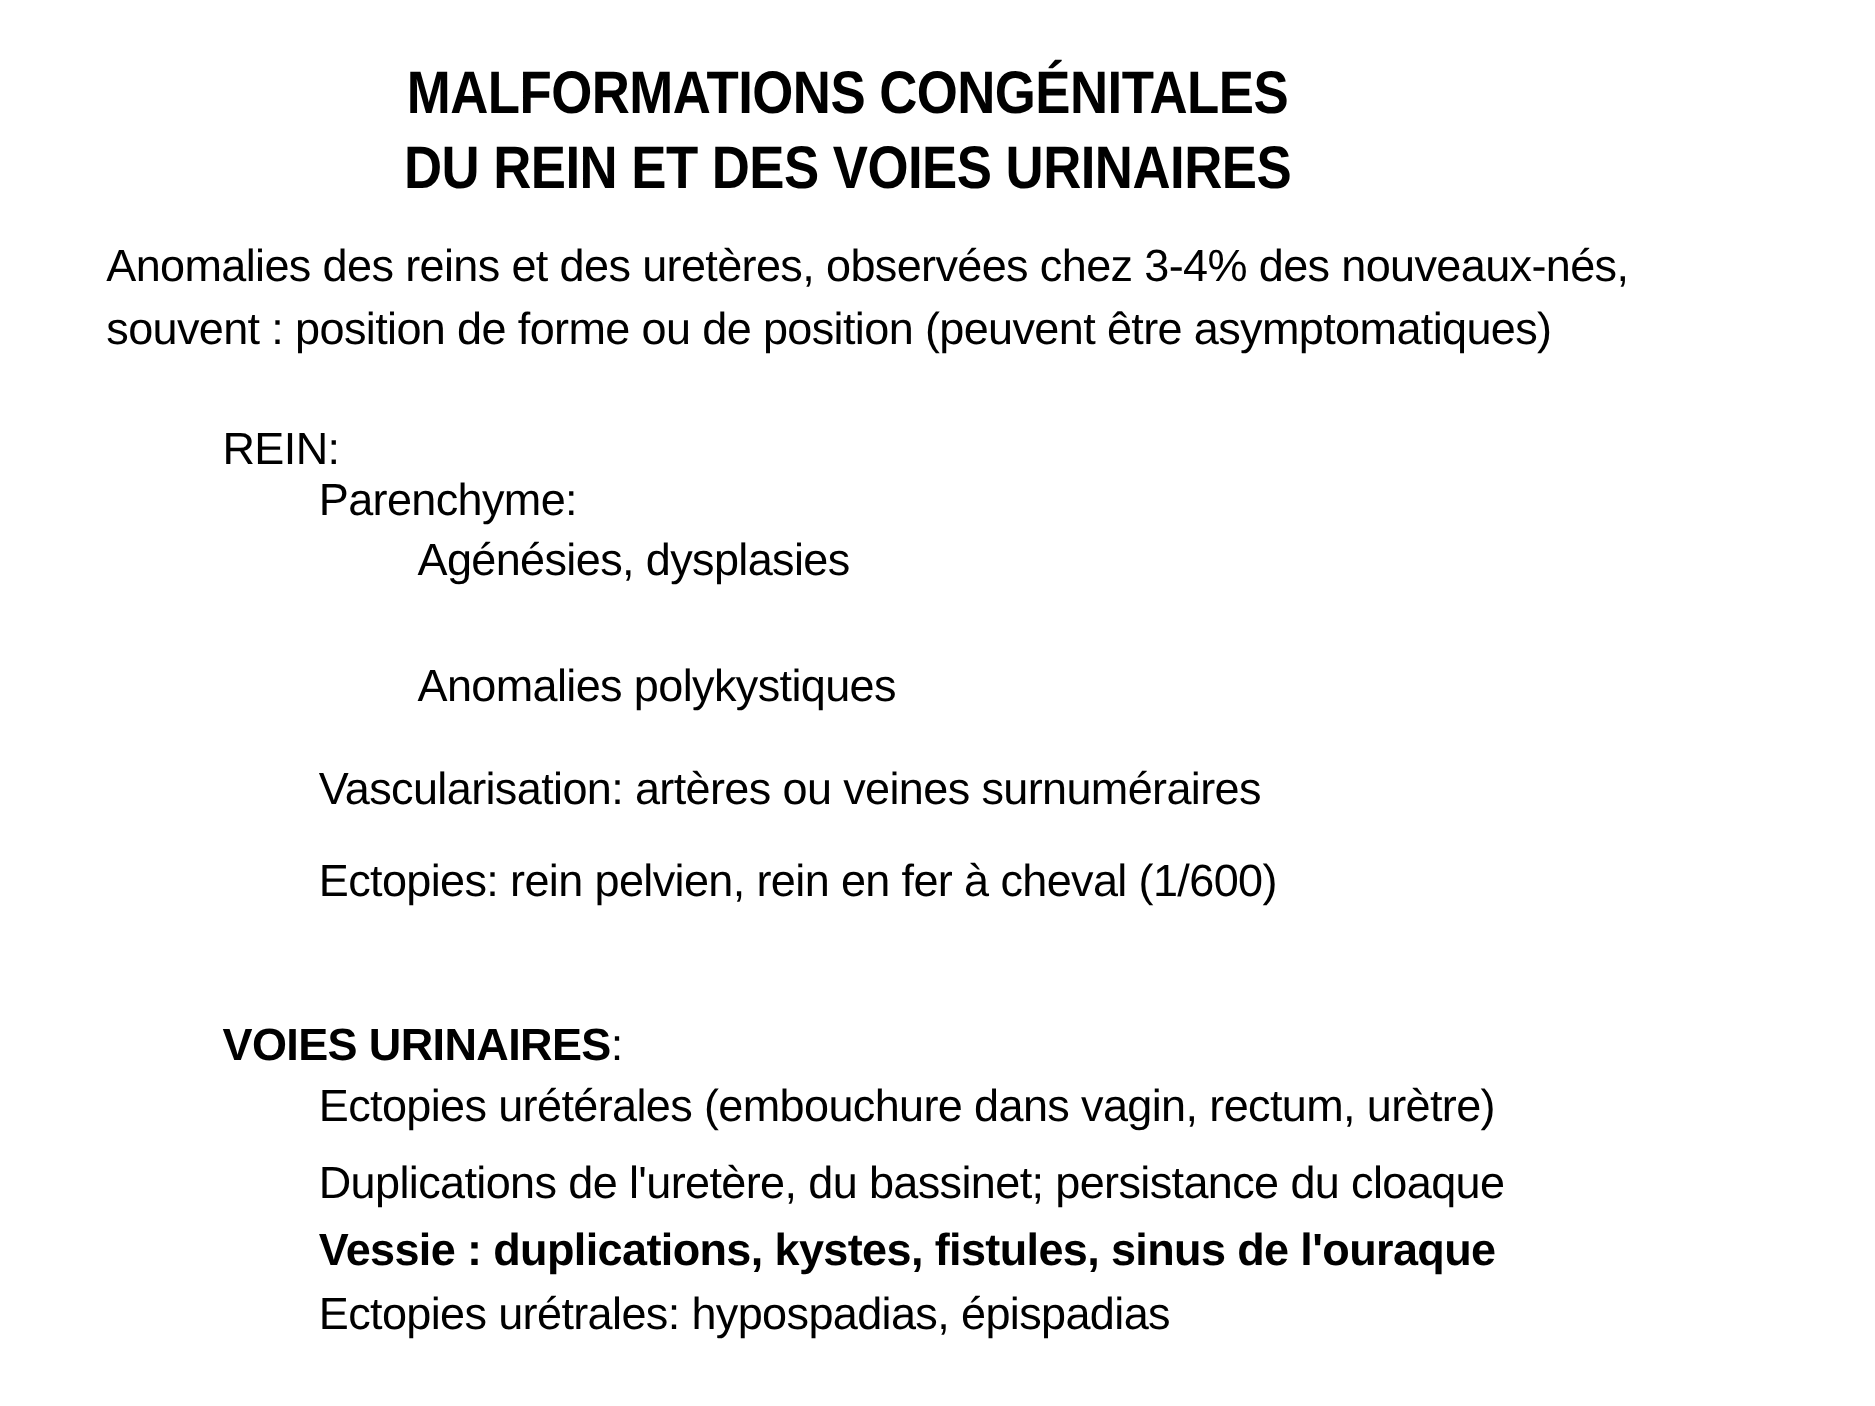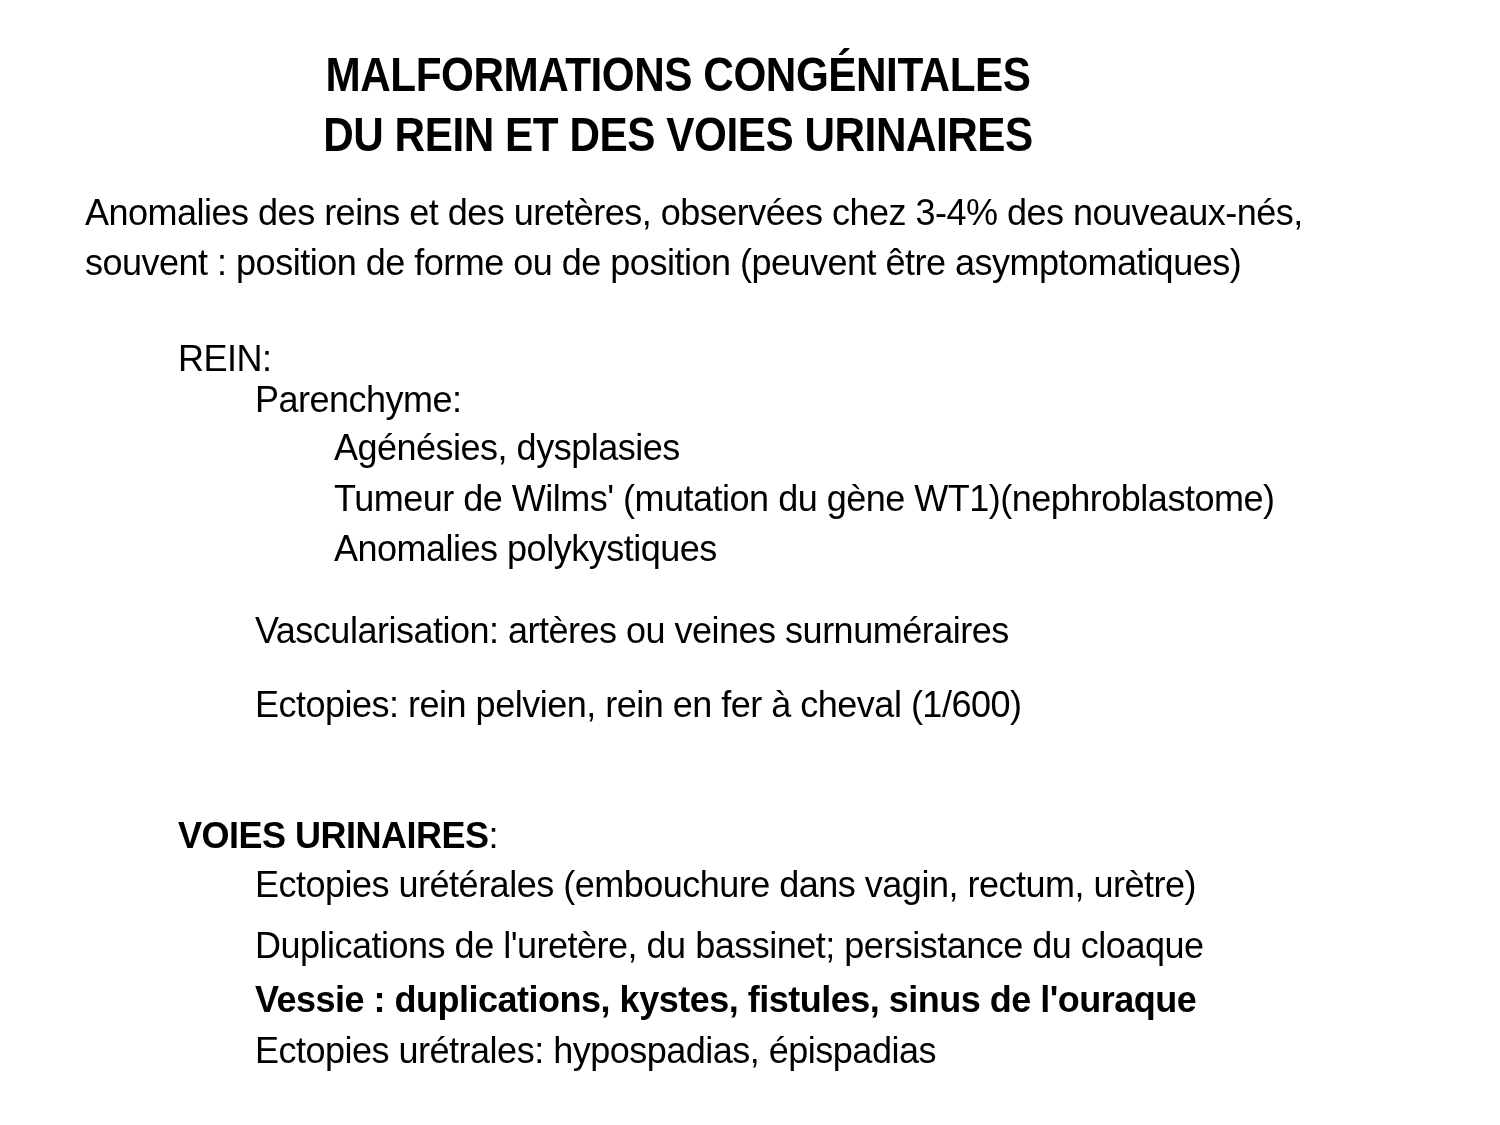--- a/index.html
+++ b/index.html
@@ -53,21 +53,20 @@
   <div class="title-line" style="top:111px">DU REIN ET DES VOIES URINAIRES</div>
 
   <div class="line x0" style="top:195px">Anomalies des reins et des uretères, observées chez 3-4% des nouveaux-nés,</div>
   <div class="line x0" style="top:245px">souvent : position de forme ou de position (peuvent être asymptomatiques)</div>
 
   <div class="line x1" style="top:320px">REIN:</div>
 
   <div class="line x3" style="top:430px">Agénésies, dysplasies</div>
 
   <div class="line x2" style="top:382px">Parenchyme:</div>
-  <div class="line x3" style="top:481px">Tumeur de Wilms' (mutation du gène WT1)(nephroblastome)</div>
   <div class="line x3" style="top:531px">Anomalies polykystiques</div>
 
   <div class="line x2" style="top:613px">Vascularisation: artères ou veines surnuméraires</div>
 
   <div class="line x2" style="top:687px">Ectopies: rein pelvien, rein en fer à cheval (1/600)</div>
 
   <div class="line x1" style="top:797px">
     <span class="bold">VOIES URINAIRES</span><span class="regular">:</span>
   </div>
 

